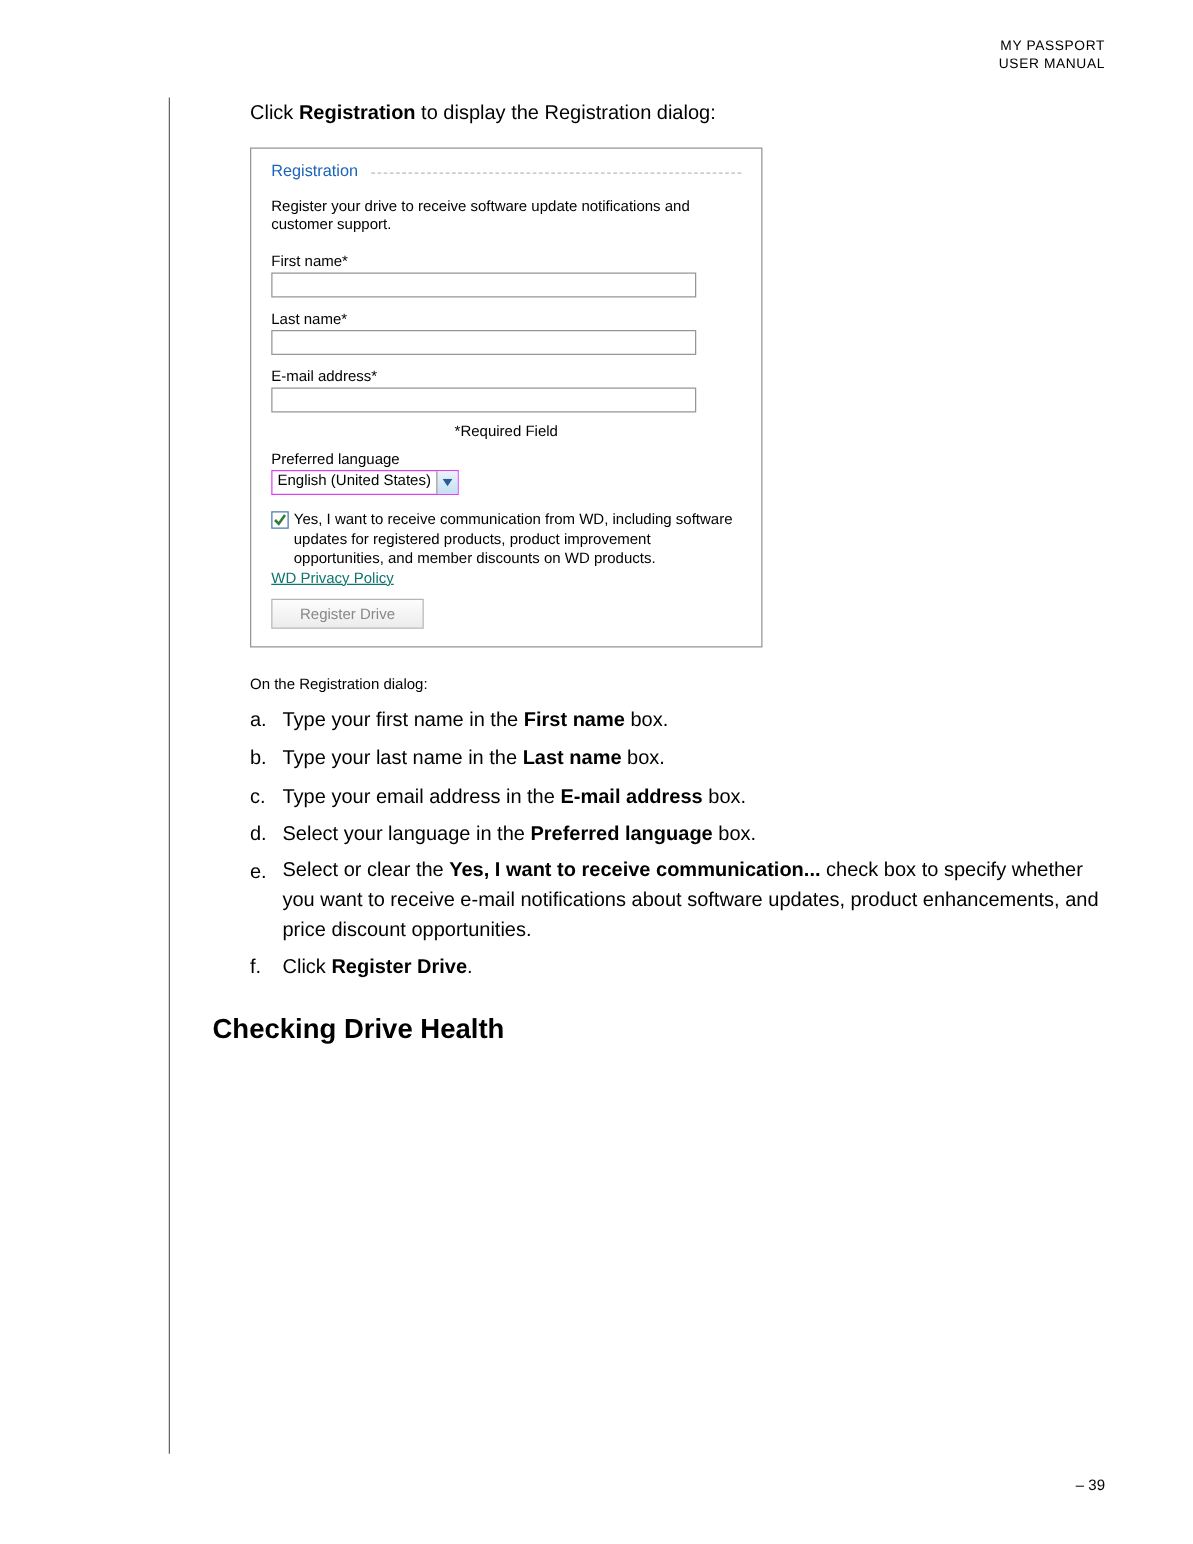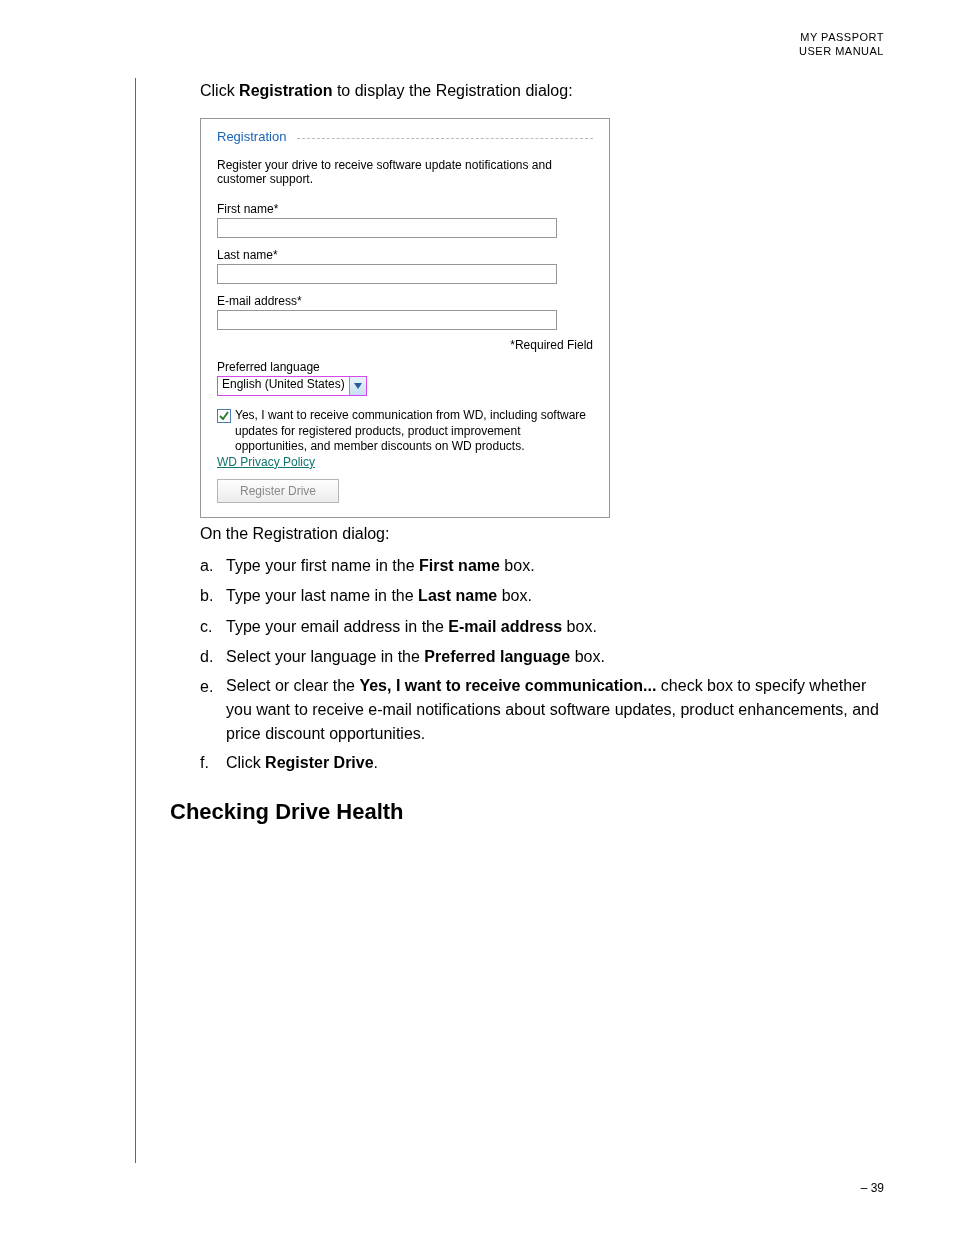--- a/index.html
+++ b/index.html
@@ -74,21 +74,21 @@
   }
   .text-input {
     width: 340px;
     height: 20px;
     border: 1px solid #969696;
     box-sizing: border-box;
     font-size: 12px;
     padding: 0 3px;
   }
   .required-note {
-    text-align: right;
+    text-align: center;
     font-size: 12px;
     margin-top: 8px;
     margin-bottom: 8px;
   }
   .select-wrap {
     display: inline-flex;
     border: 1px solid #d946ef;
     height: 20px;
     box-sizing: border-box;
     padding-left: 4px;
@@ -135,22 +135,22 @@
     height: 22px;
     border: 1px solid #b5b5b5;
     background: linear-gradient(#fdfdfd, #ececec);
     color: #888;
     font-size: 12px;
     display: flex;
     align-items: center;
     justify-content: center;
   }
   .after-dialog {
-    margin: 7px 0 0 30px;
-    font-size: 16px;
+    margin: 22px 0 0 30px;
+    font-size: 12px;
   }
   ol.alpha {
     list-style: none;
     padding: 0;
     margin: 10px 0 0 30px;
   }
   ol.alpha li {
     font-size: 16px;
     line-height: 1.65;
     display: flex;

